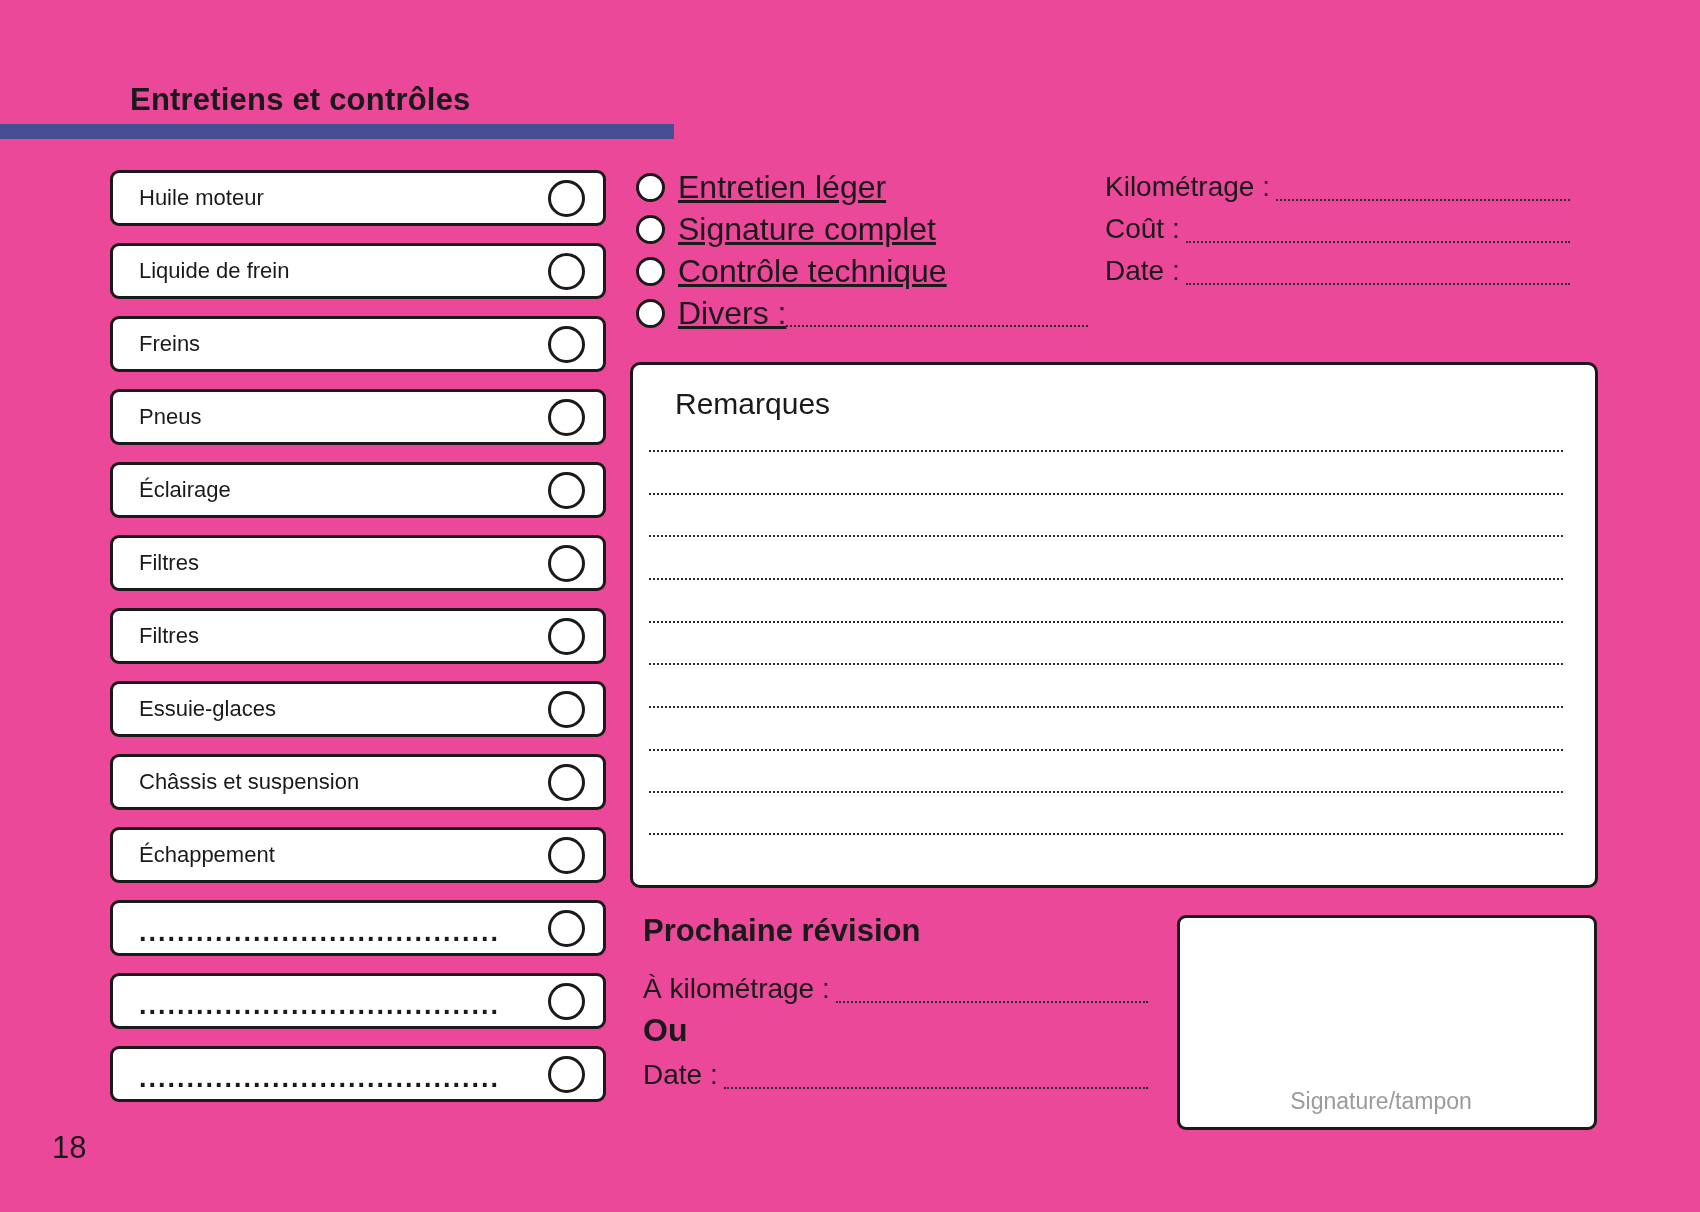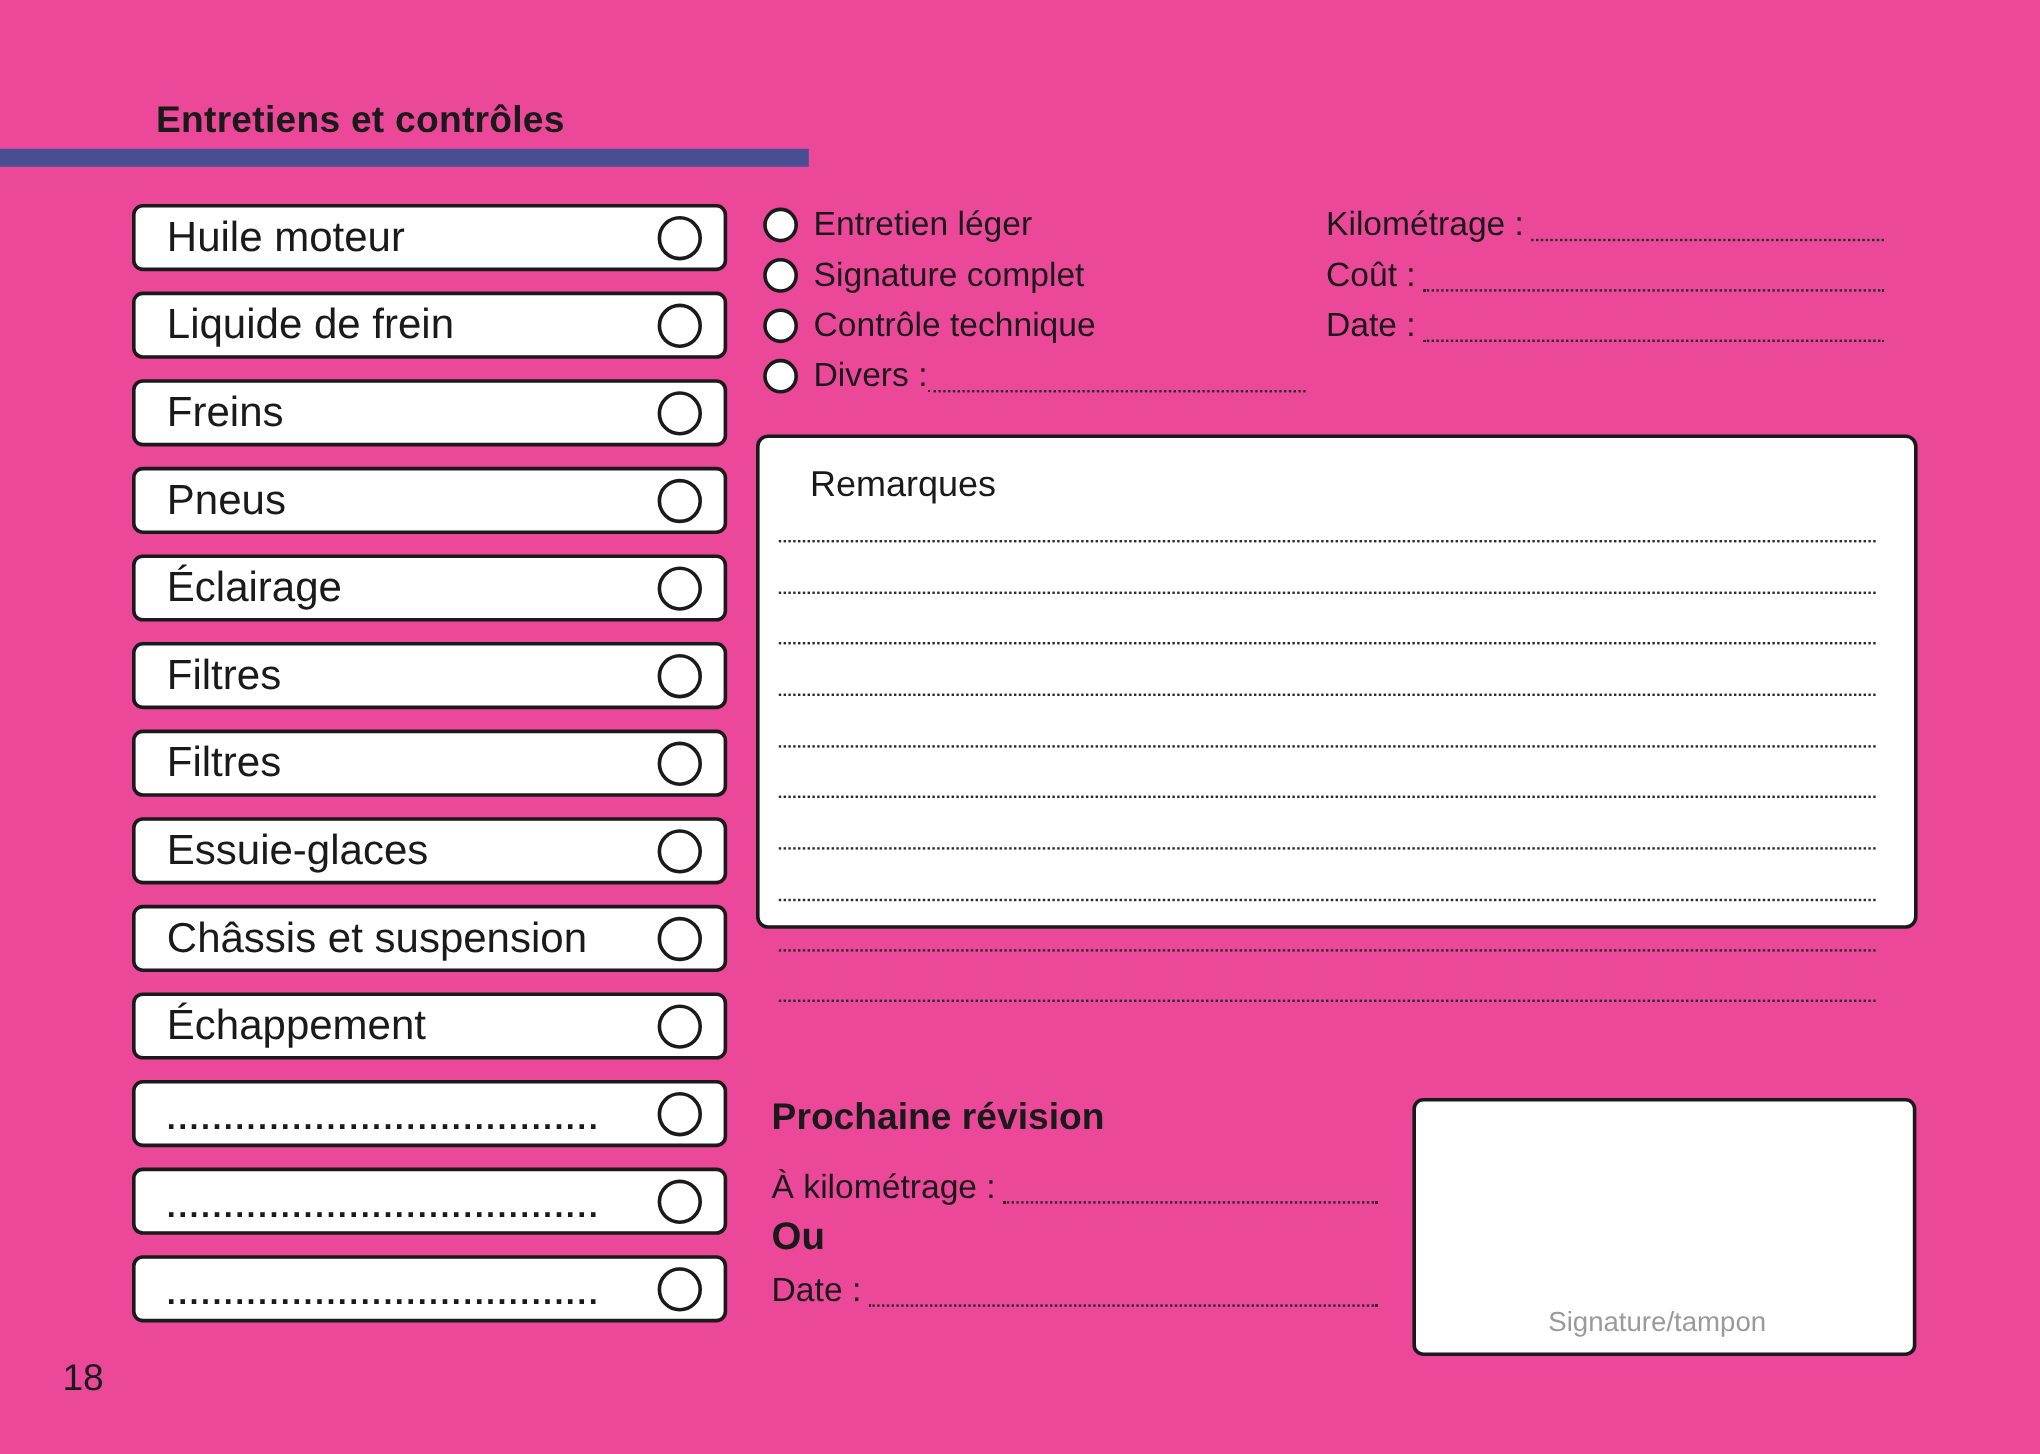--- a/index.html
+++ b/index.html
@@ -9,37 +9,37 @@
   }
   
   #page-title{position:absolute;left:130px;top:82px;font-size:31px;font-weight:bold;letter-spacing:.2px;}
   #accent-bar{position:absolute;left:0;top:124px;width:674px;height:15px;}
   
   #checklist{position:absolute;left:110px;top:170px;width:496px;}
   .check-item{
     box-sizing:border-box;height:56px;margin-bottom:17px;border:3px solid #1a1a1a;border-radius:9px;
     display:flex;align-items:center;justify-content:space-between;padding:0 18px 0 26px;background:#fff;
   }
-  .check-item .label{font-size:35px;white-space:nowrap;overflow:hidden;}
+  .check-item .label{font-size:22px;white-space:nowrap;overflow:hidden;}
   .check-item .label.dots{font-weight:bold;letter-spacing:2px;font-size:27px;transform:translateY(4px);}
   .check-circle{box-sizing:border-box;width:37px;height:37px;border:3px solid #1a1a1a;border-radius:50%;flex-shrink:0;background:#fff;}
   
   #service-type{position:absolute;left:636px;top:166px;width:452px;}
   .radio-row{height:42px;display:flex;align-items:center;}
   .radio-circle{box-sizing:border-box;width:29px;height:29px;border:3px solid #1a1a1a;border-radius:50%;flex-shrink:0;margin-right:13px;background:#fff;}
-  .radio-row .label{font-size:28px;white-space:nowrap;}
+  .radio-row .label{font-size:32px;white-space:nowrap;text-decoration:underline;}
   
   .dotline{flex:1;border-bottom:2.5px dotted #2a2a2a;margin-bottom:7px;align-self:flex-end;min-width:20px;}
   .field-row{height:42px;display:flex;align-items:center;text-align:center;}
   .field-row .label{font-size:28px;white-space:nowrap;margin-right:6px;}
   
   #invoice-fields{position:absolute;left:1105px;top:166px;width:465px;}
   
   #remarks-box{
-    position:absolute;left:630px;top:362px;width:968px;height:412px;box-sizing:border-box;
+    position:absolute;left:630px;top:362px;width:968px;height:526px;box-sizing:border-box;
     border:3px solid #1a1a1a;border-radius:10px;background:#fff;
   }
   #remarks-title{position:absolute;left:42px;top:22px;font-size:30px;}
   .remark-line{position:absolute;left:16px;right:32px;border-bottom:2.5px dotted #2a2a2a;height:0;}
   
   #next-service-title{position:absolute;left:643px;top:913px;font-size:31px;font-weight:bold;}
   #next-km-row{position:absolute;left:643px;top:968px;width:505px;}
   #next-or{position:absolute;left:643px;top:1012px;font-size:32px;font-weight:bold;}
   #next-date-row{position:absolute;left:643px;top:1054px;width:505px;}
   

